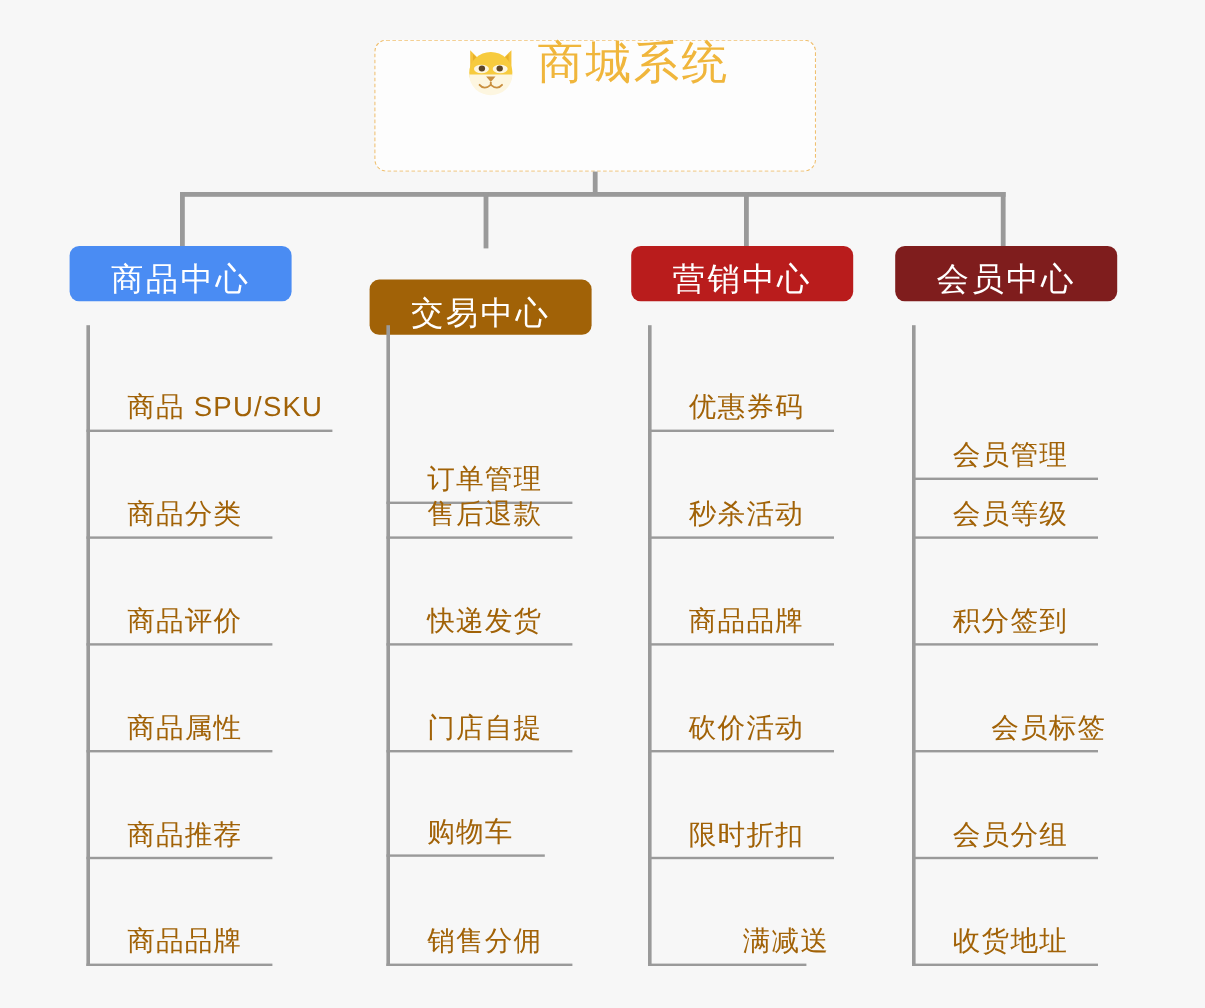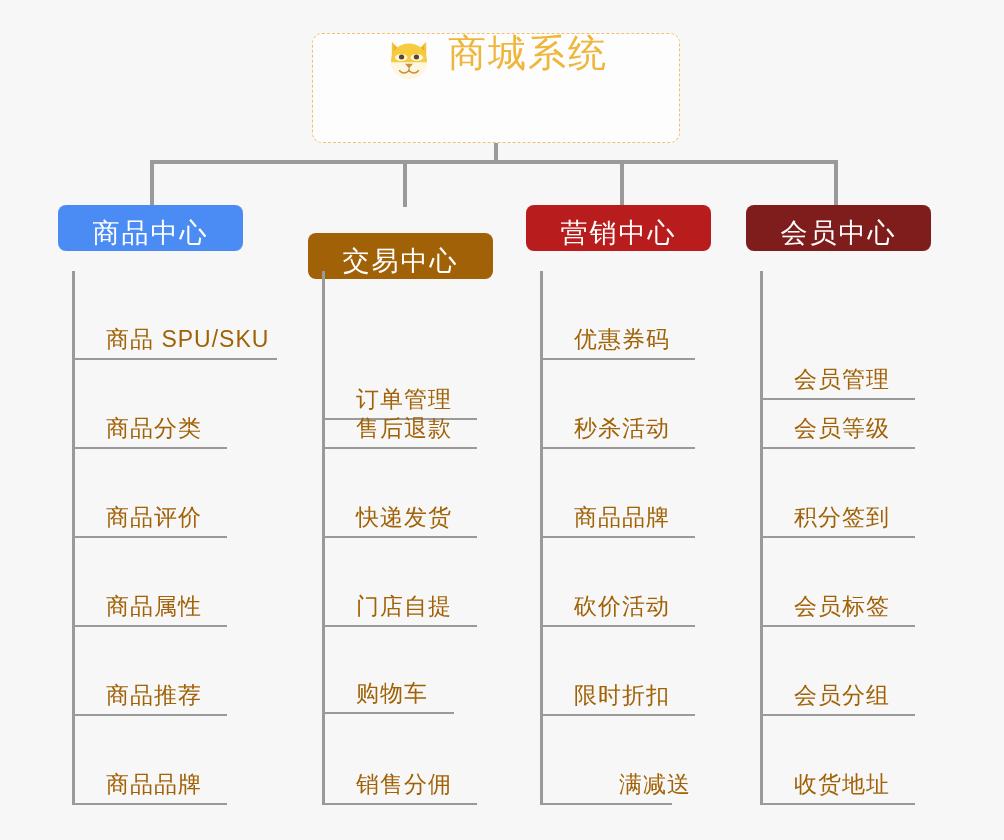--- a/index.html
+++ b/index.html
@@ -194,21 +194,21 @@
     <div class="trunk" style="left:14px;height:534px;"></div>
     <div class="leaf" style="left:14px;top:66px;width:155px;margin-top:40px;">
         <span class="leaf-label">会员管理</span>
       </div>
     <div class="leaf" style="left:14px;top:155px;width:155px;">
         <span class="leaf-label">会员等级</span>
       </div>
     <div class="leaf" style="left:14px;top:244px;width:155px;">
         <span class="leaf-label">积分签到</span>
       </div>
-    <div class="leaf" style="left:14px;top:333px;width:155px;">
+    <div class="leaf" style="left:14px;top:333px;width:155px;padding-left:32px;">
         <span class="leaf-label">会员标签</span>
       </div>
     <div class="leaf" style="left:14px;top:422px;width:155px;">
         <span class="leaf-label">会员分组</span>
       </div>
     <div class="leaf" style="left:14px;top:511px;width:155px;">
         <span class="leaf-label">收货地址</span>
       </div>
   </div>
 

